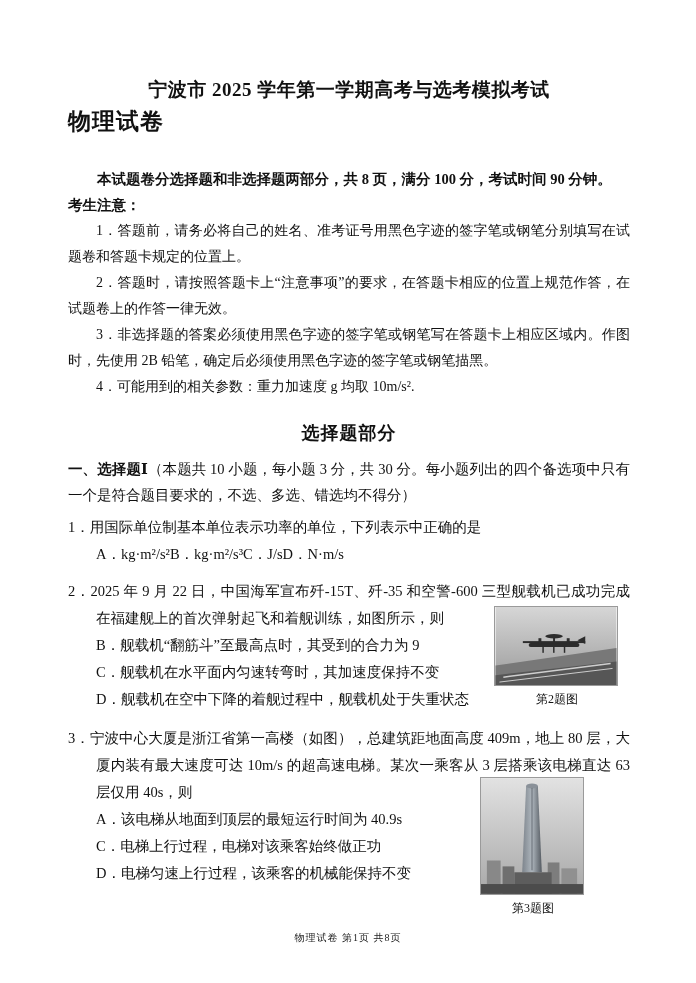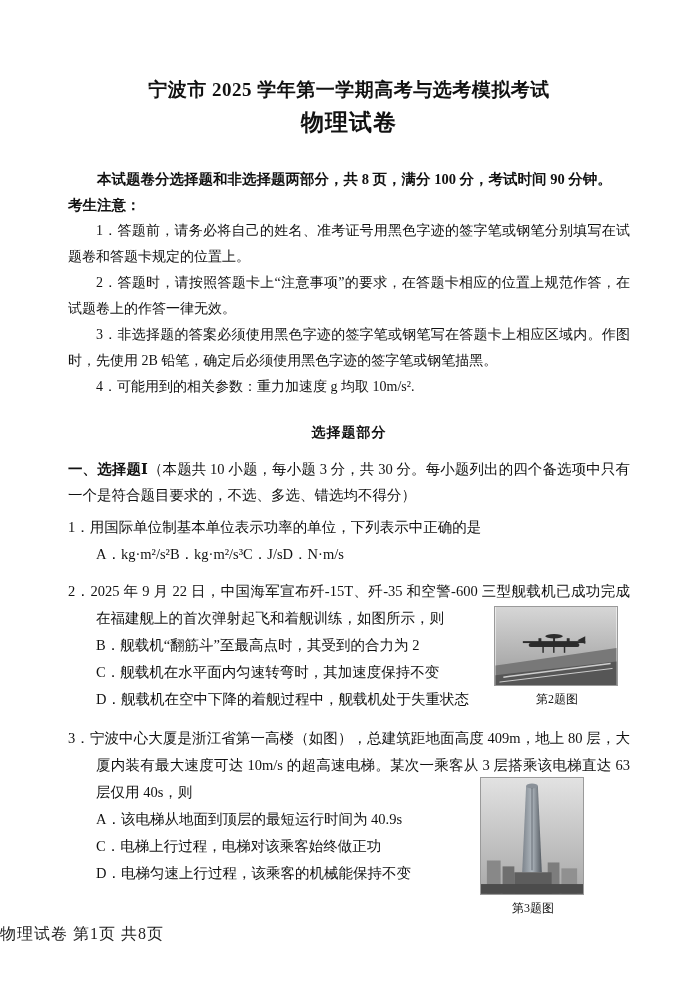--- a/index.html
+++ b/index.html
@@ -17,26 +17,27 @@
     overflow: hidden;
   }
   .title {
     text-align: center;
     font-size: 19px;
     font-weight: bold;
     line-height: 28px;
     letter-spacing: 0.5px;
   }
   .subtitle {
-    text-align: center;
+    text-align: left;
     font-size: 23px;
     font-weight: bold;
     line-height: 34px;
     margin-top: 2px;
     letter-spacing: 1px;
+    font-family: Liberation Mono, monospace;
   }
   .intro {
     margin-top: 26px;
     font-size: 14.5px;
     font-weight: bold;
     line-height: 26px;
     text-indent: 2em;
   }
   .notice-heading {
     font-size: 14.5px;
@@ -44,21 +45,21 @@
     line-height: 26px;
   }
   .notice {
     font-size: 14px;
     line-height: 26px;
     text-indent: 2em;
     text-align: justify;
   }
   .section-heading {
     text-align: center;
-    font-size: 14px;
+    font-size: 18px;
     font-weight: bold;
     margin: 20px 0 10px 0;
     line-height: 26px;
     letter-spacing: 1px;
   }
   .part-intro {
     font-size: 14.5px;
     line-height: 26px;
     text-align: justify;
     margin-bottom: 6px;
@@ -91,21 +92,22 @@
   .figure svg { display: block; border: 1px solid #9a9a9a; }
   .fig-caption {
     font-size: 12px;
     line-height: 22px;
     margin-top: 2px;
   }
   .footer {
     position: absolute;
     left: 0; right: 0;
     bottom: 38px;
-    font-size: 16px;
+    text-align: center;
+    font-size: 10px;
     color: #222;
     letter-spacing: 1px;
   }
 </style>
 </head>
 <body>
 
 <div class="page">
 
   <div class="title">宁波市 2025 学年第一学期高考与选考模拟考试</div>
@@ -156,21 +158,21 @@
           <rect x="73" y="32" width="3" height="6"></rect>
           <rect x="48" y="41" width="1.5" height="6"></rect>
           <rect x="70" y="41" width="1.5" height="6"></rect>
           <rect x="59" y="41" width="1.5" height="6"></rect>
           <polygon points="84,34 92,30 92,38"></polygon>
         </g>
       </svg>
       <div class="fig-caption">第2题图</div>
     </div>
     <p class="stem" style="padding-left:28px;text-indent:-28px;max-width:562px;">2．2025 年 9 月 22 日，中国海军宣布歼-15T、歼-35 和空警-600 三型舰载机已成功完成在福建舰上的首次弹射起飞和着舰训练，如图所示，则</p>
-    <p class="opt">B．舰载机“翻筋斗”至最高点时，其受到的合力为 2</p>
+    <p class="opt">B．舰载机“翻筋斗”至最高点时，其受到的合力为 9</p>
     <p class="opt">C．舰载机在水平面内匀速转弯时，其加速度保持不变</p>
     <p class="opt">D．舰载机在空中下降的着舰过程中，舰载机处于失重状态</p>
   </div>
 
   <div class="question" style="margin-top:12px;">
     <div class="figure figure-3">
       <svg width="104" height="118" viewBox="0 0 104 118" xmlns="http://www.w3.org/2000/svg">
         <defs>
           <linearGradient id="sky3" x1="0" y1="0" x2="0" y2="1">
             <stop offset="0" stop-color="#e2e2e2"></stop>

